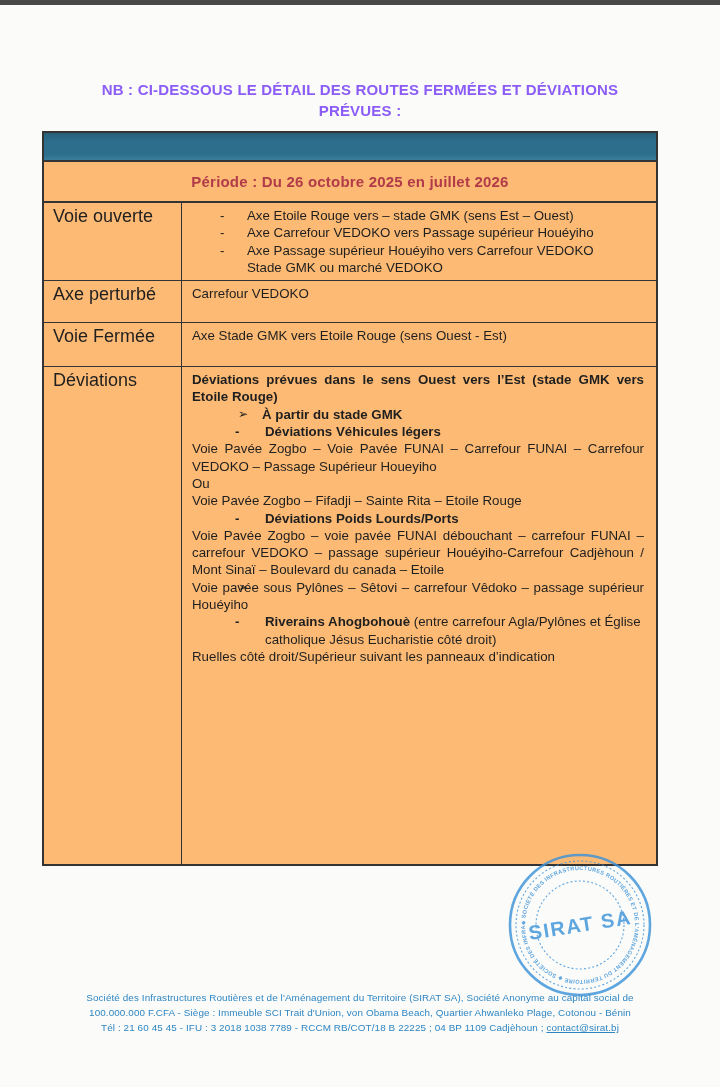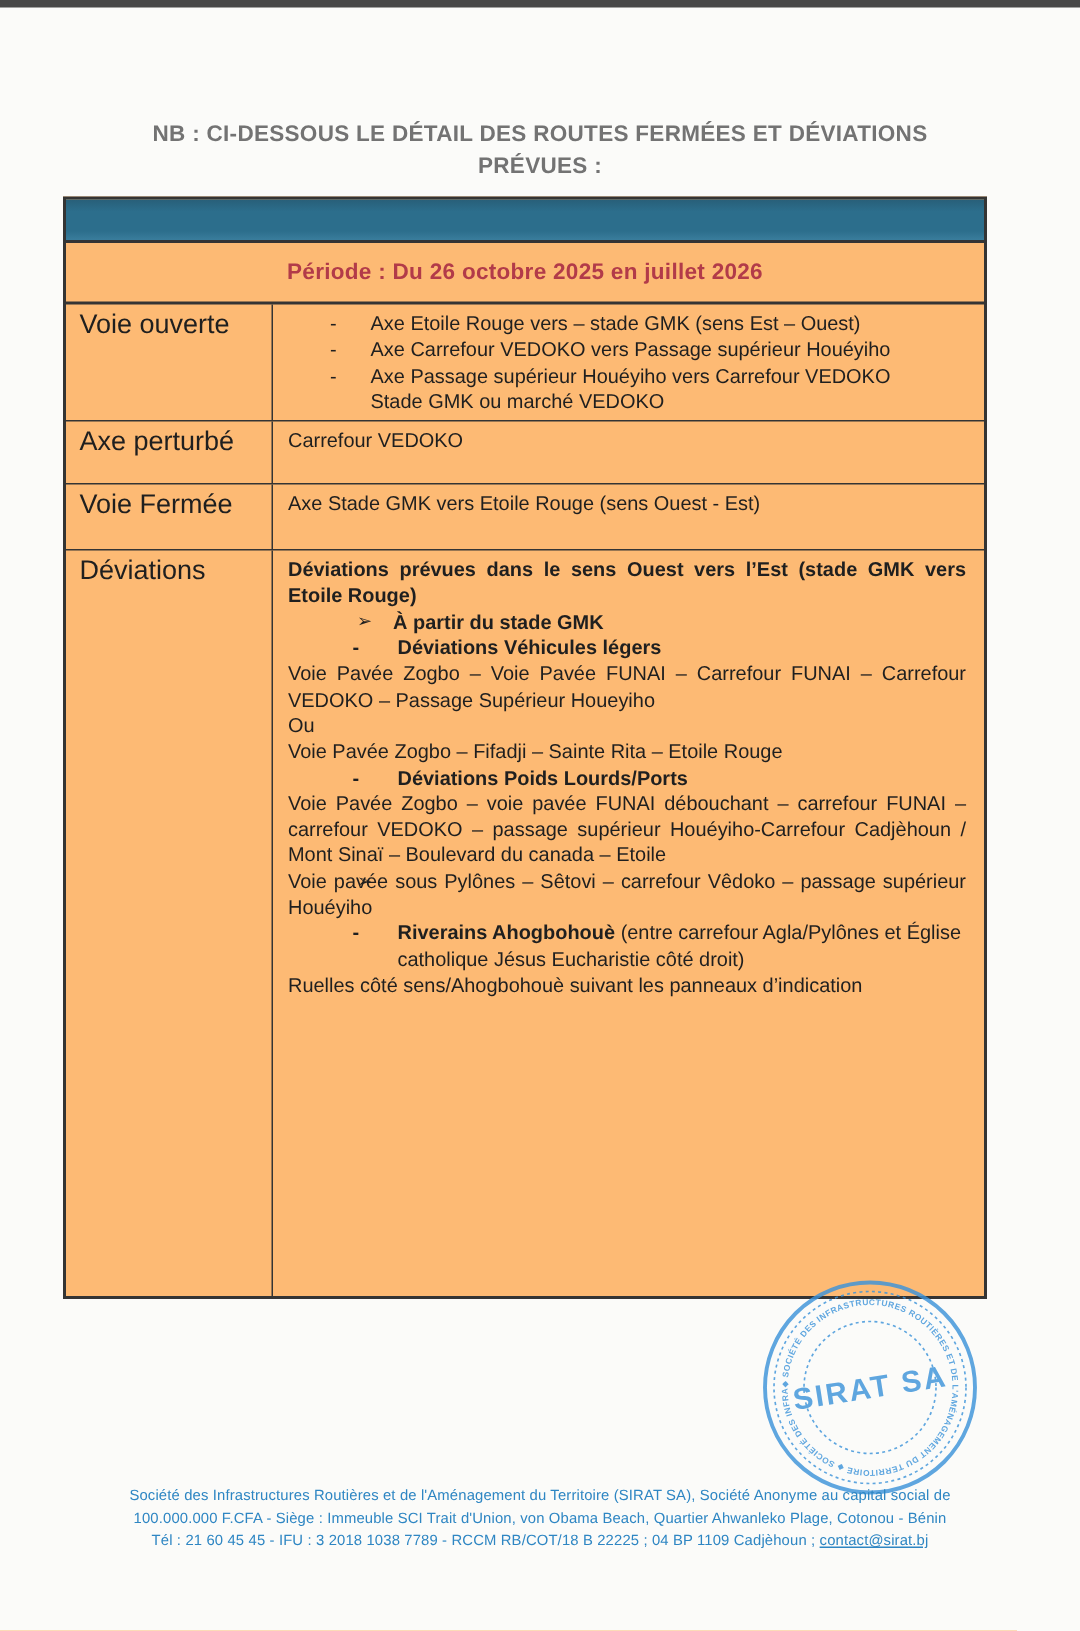--- a/index.html
+++ b/index.html
@@ -15,21 +15,21 @@
     width:720px;height:1087px;position:relative;overflow:hidden;
     background:#fbfbf9;
     font-family:"Liberation Sans","DejaVu Sans",sans-serif;
     color:var(--ink);
   }
   .scan-strip{position:absolute;top:0;left:0;width:100%;height:5px;background:#484848;}
 
   .doc-title{
     position:absolute;top:79px;left:40px;right:40px;
     text-align:center;font-weight:bold;font-size:15px;line-height:21px;
-    letter-spacing:.2px;color:#737373;
+    letter-spacing:.2px;color:#8b5cf6;
   }
 
   .doc-table{
     position:absolute;left:42px;top:131px;width:612px;
     border:2px solid var(--border-dark);
     background:#fdba74;
   }
   .teal-bar{
     height:27px;
     background:linear-gradient(180deg,#285f79 0%,var(--header-teal) 30%,var(--header-teal) 78%,#3a7d9c 100%);
@@ -163,21 +163,21 @@
       </p>
 
       <p class="jus m-route4">Voie pavée sous Pylônes – Sêtovi – carrefour Vêdoko – passage supérieur Houéyiho</p>
 
       <p class="dash-item m-dash3">
         <span class="bullet">-</span>
         <span>Riverains Ahogbohouè</span>
         <span class="rest"> </span><span class="rest">(entre carrefour Agla/Pylônes et Église catholique Jésus Eucharistie côté droit)</span>
       </p>
 
-      <p class="m-route5">Ruelles côté sens/Ahogbohouè suivant les panneaux d’indication</p>
+      <p class="m-route5">Ruelles côté droit/Supérieur suivant les panneaux d’indication</p>
     </div>
   </div>
 </div>
 
 <svg class="stamp" width="160" height="152" viewBox="0 0 160 152" xmlns="http://www.w3.org/2000/svg">
   <circle cx="80" cy="76" r="70" fill="none" stroke="var(--stamp-blue)" stroke-width="2.6"></circle>
   <circle cx="80" cy="76" r="64" fill="none" stroke="var(--stamp-blue)" stroke-width="1.1" stroke-dasharray="2,2.2"></circle>
   <circle cx="80" cy="76" r="44" fill="none" stroke="var(--stamp-blue)" stroke-width="1.1" stroke-dasharray="2,2.2"></circle>
   <defs>
     <path id="ringPath" d="M 25,76 a 55,55 0 1 1 110,0 a 55,55 0 1 1 -110,0"></path>

